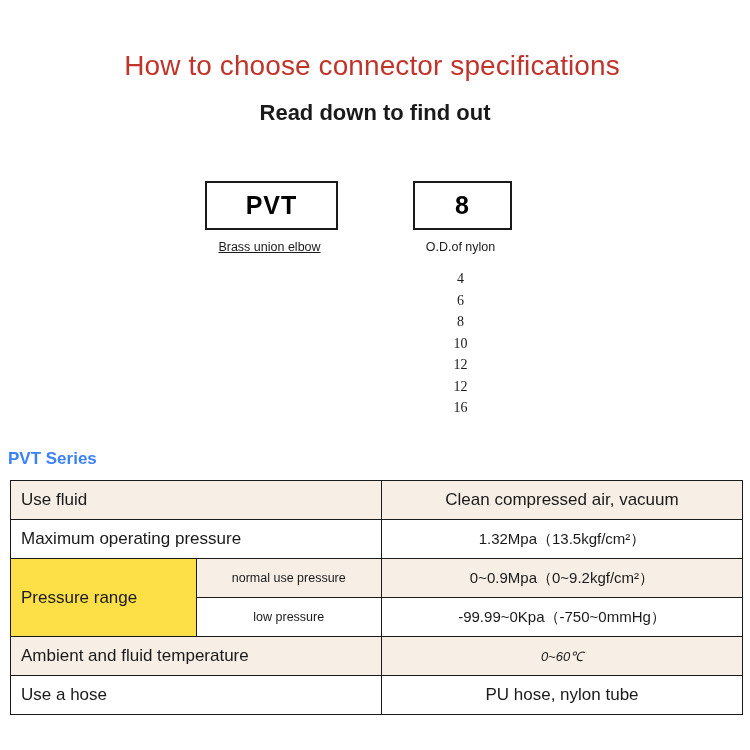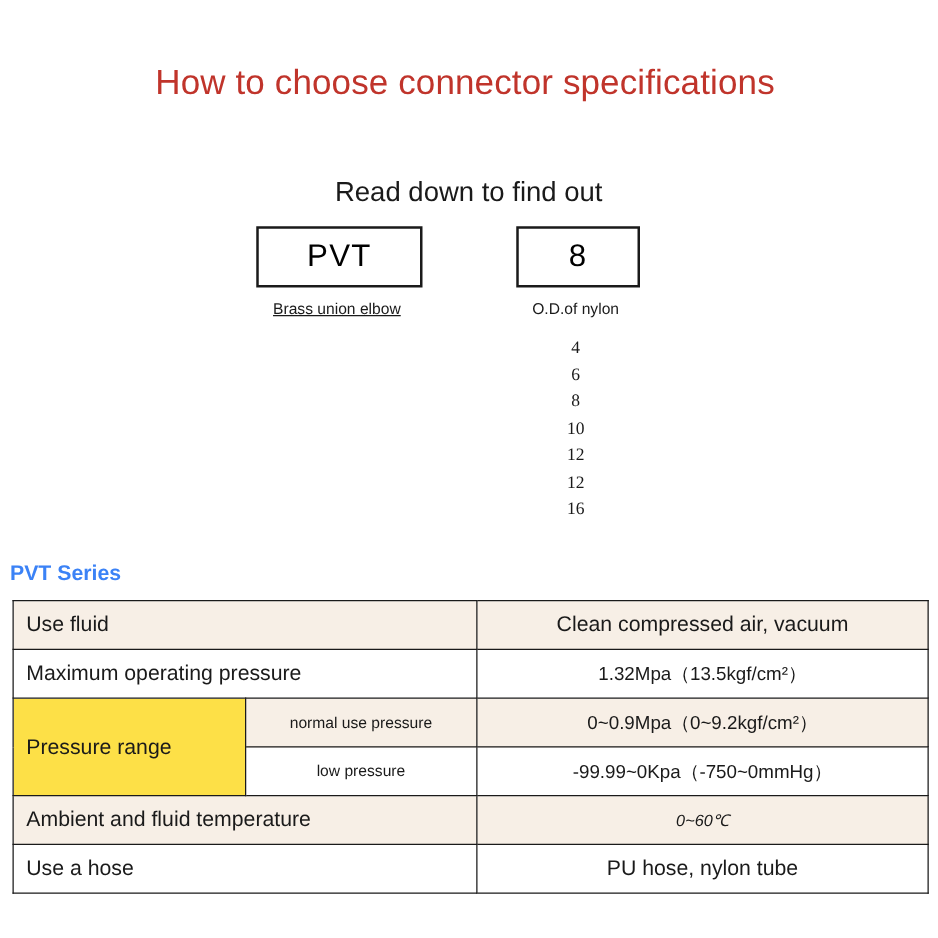--- a/index.html
+++ b/index.html
@@ -29,34 +29,33 @@
     letter-spacing: 0.1px;
     white-space: nowrap;
   }
   .page-subtitle {
     position: absolute;
     left: 0;
     top: 100px;
     width: 750px;
     text-align: center;
     font-size: 22px;
-    font-weight: 400;
-    color: #1a1a1a;
-    margin-top: 41px;
+    font-weight: 700;
+    color: #1a1a1a;
   }
 
   
   .code-box {
     position: absolute;
     border: 2px solid #1a1a1a;
     background: #ffffff;
     display: flex;
     align-items: center;
     justify-content: center;
-    font-weight: normal;
+    font-weight: bold;
     font-size: 25px;
     letter-spacing: 1px;
     color: #000000;
   }
   .box-series {
     left: 205px;
     top: 181px;
     width: 129px;
     height: 45px;
   }

